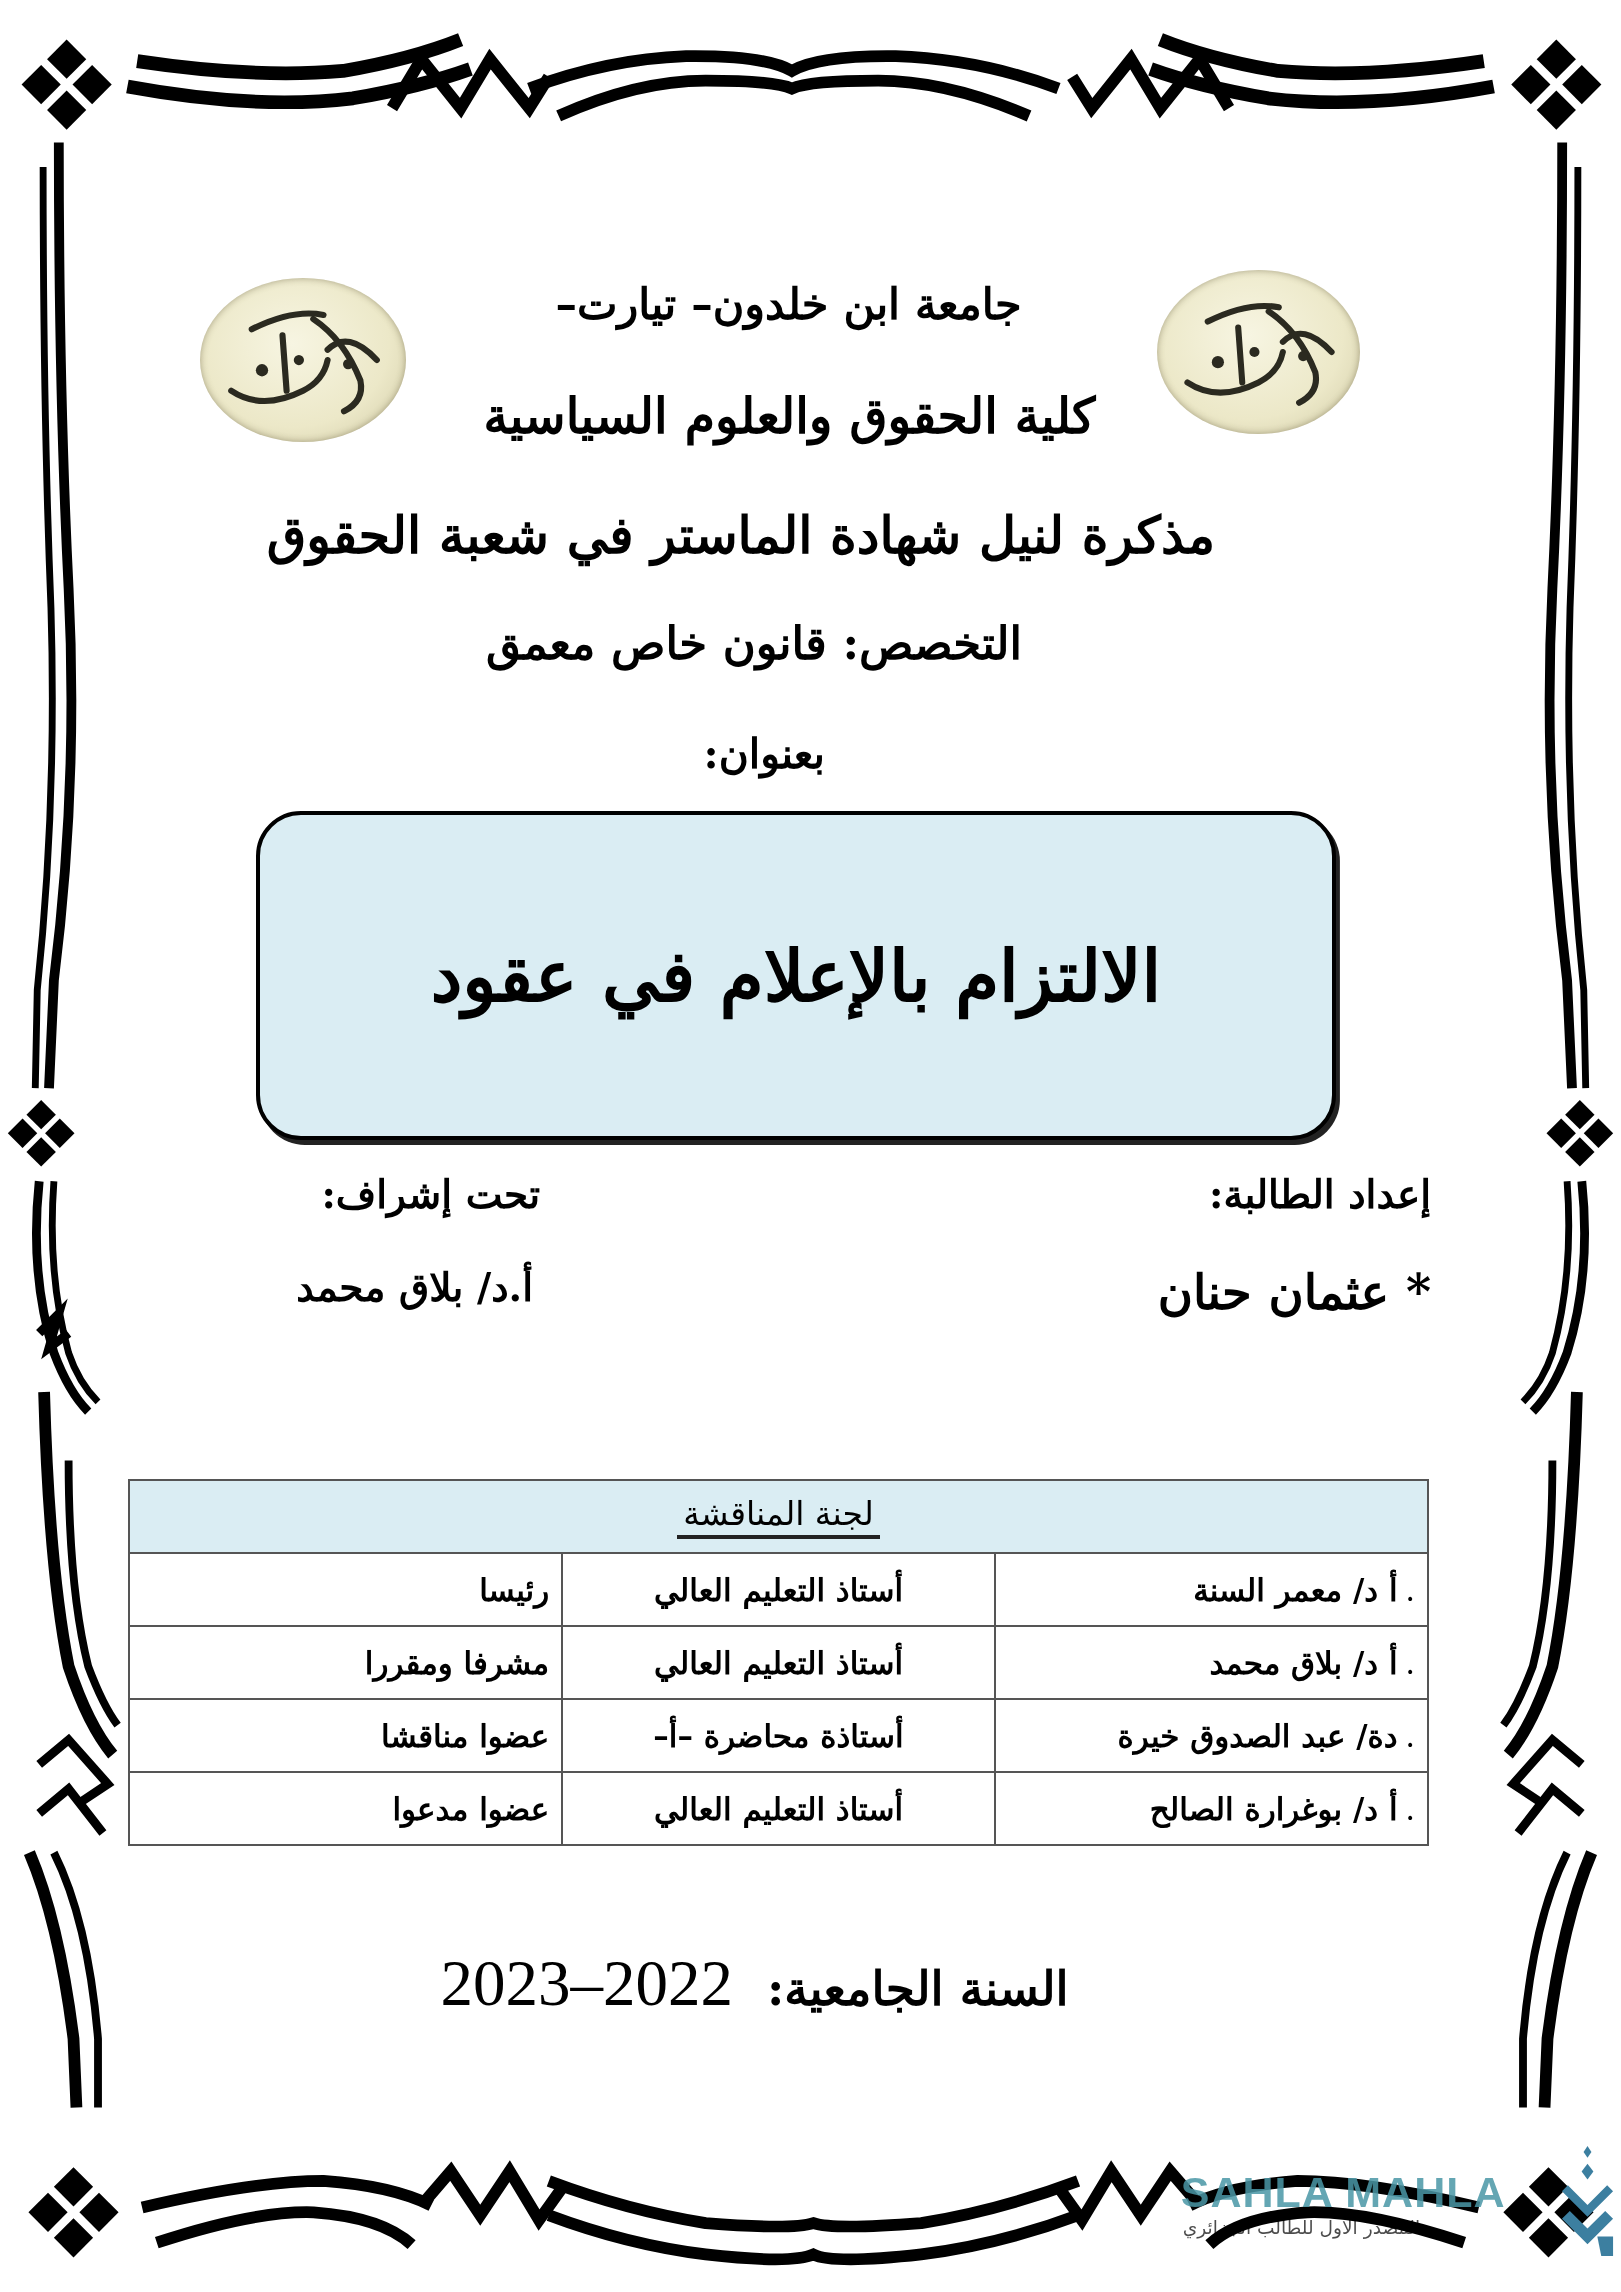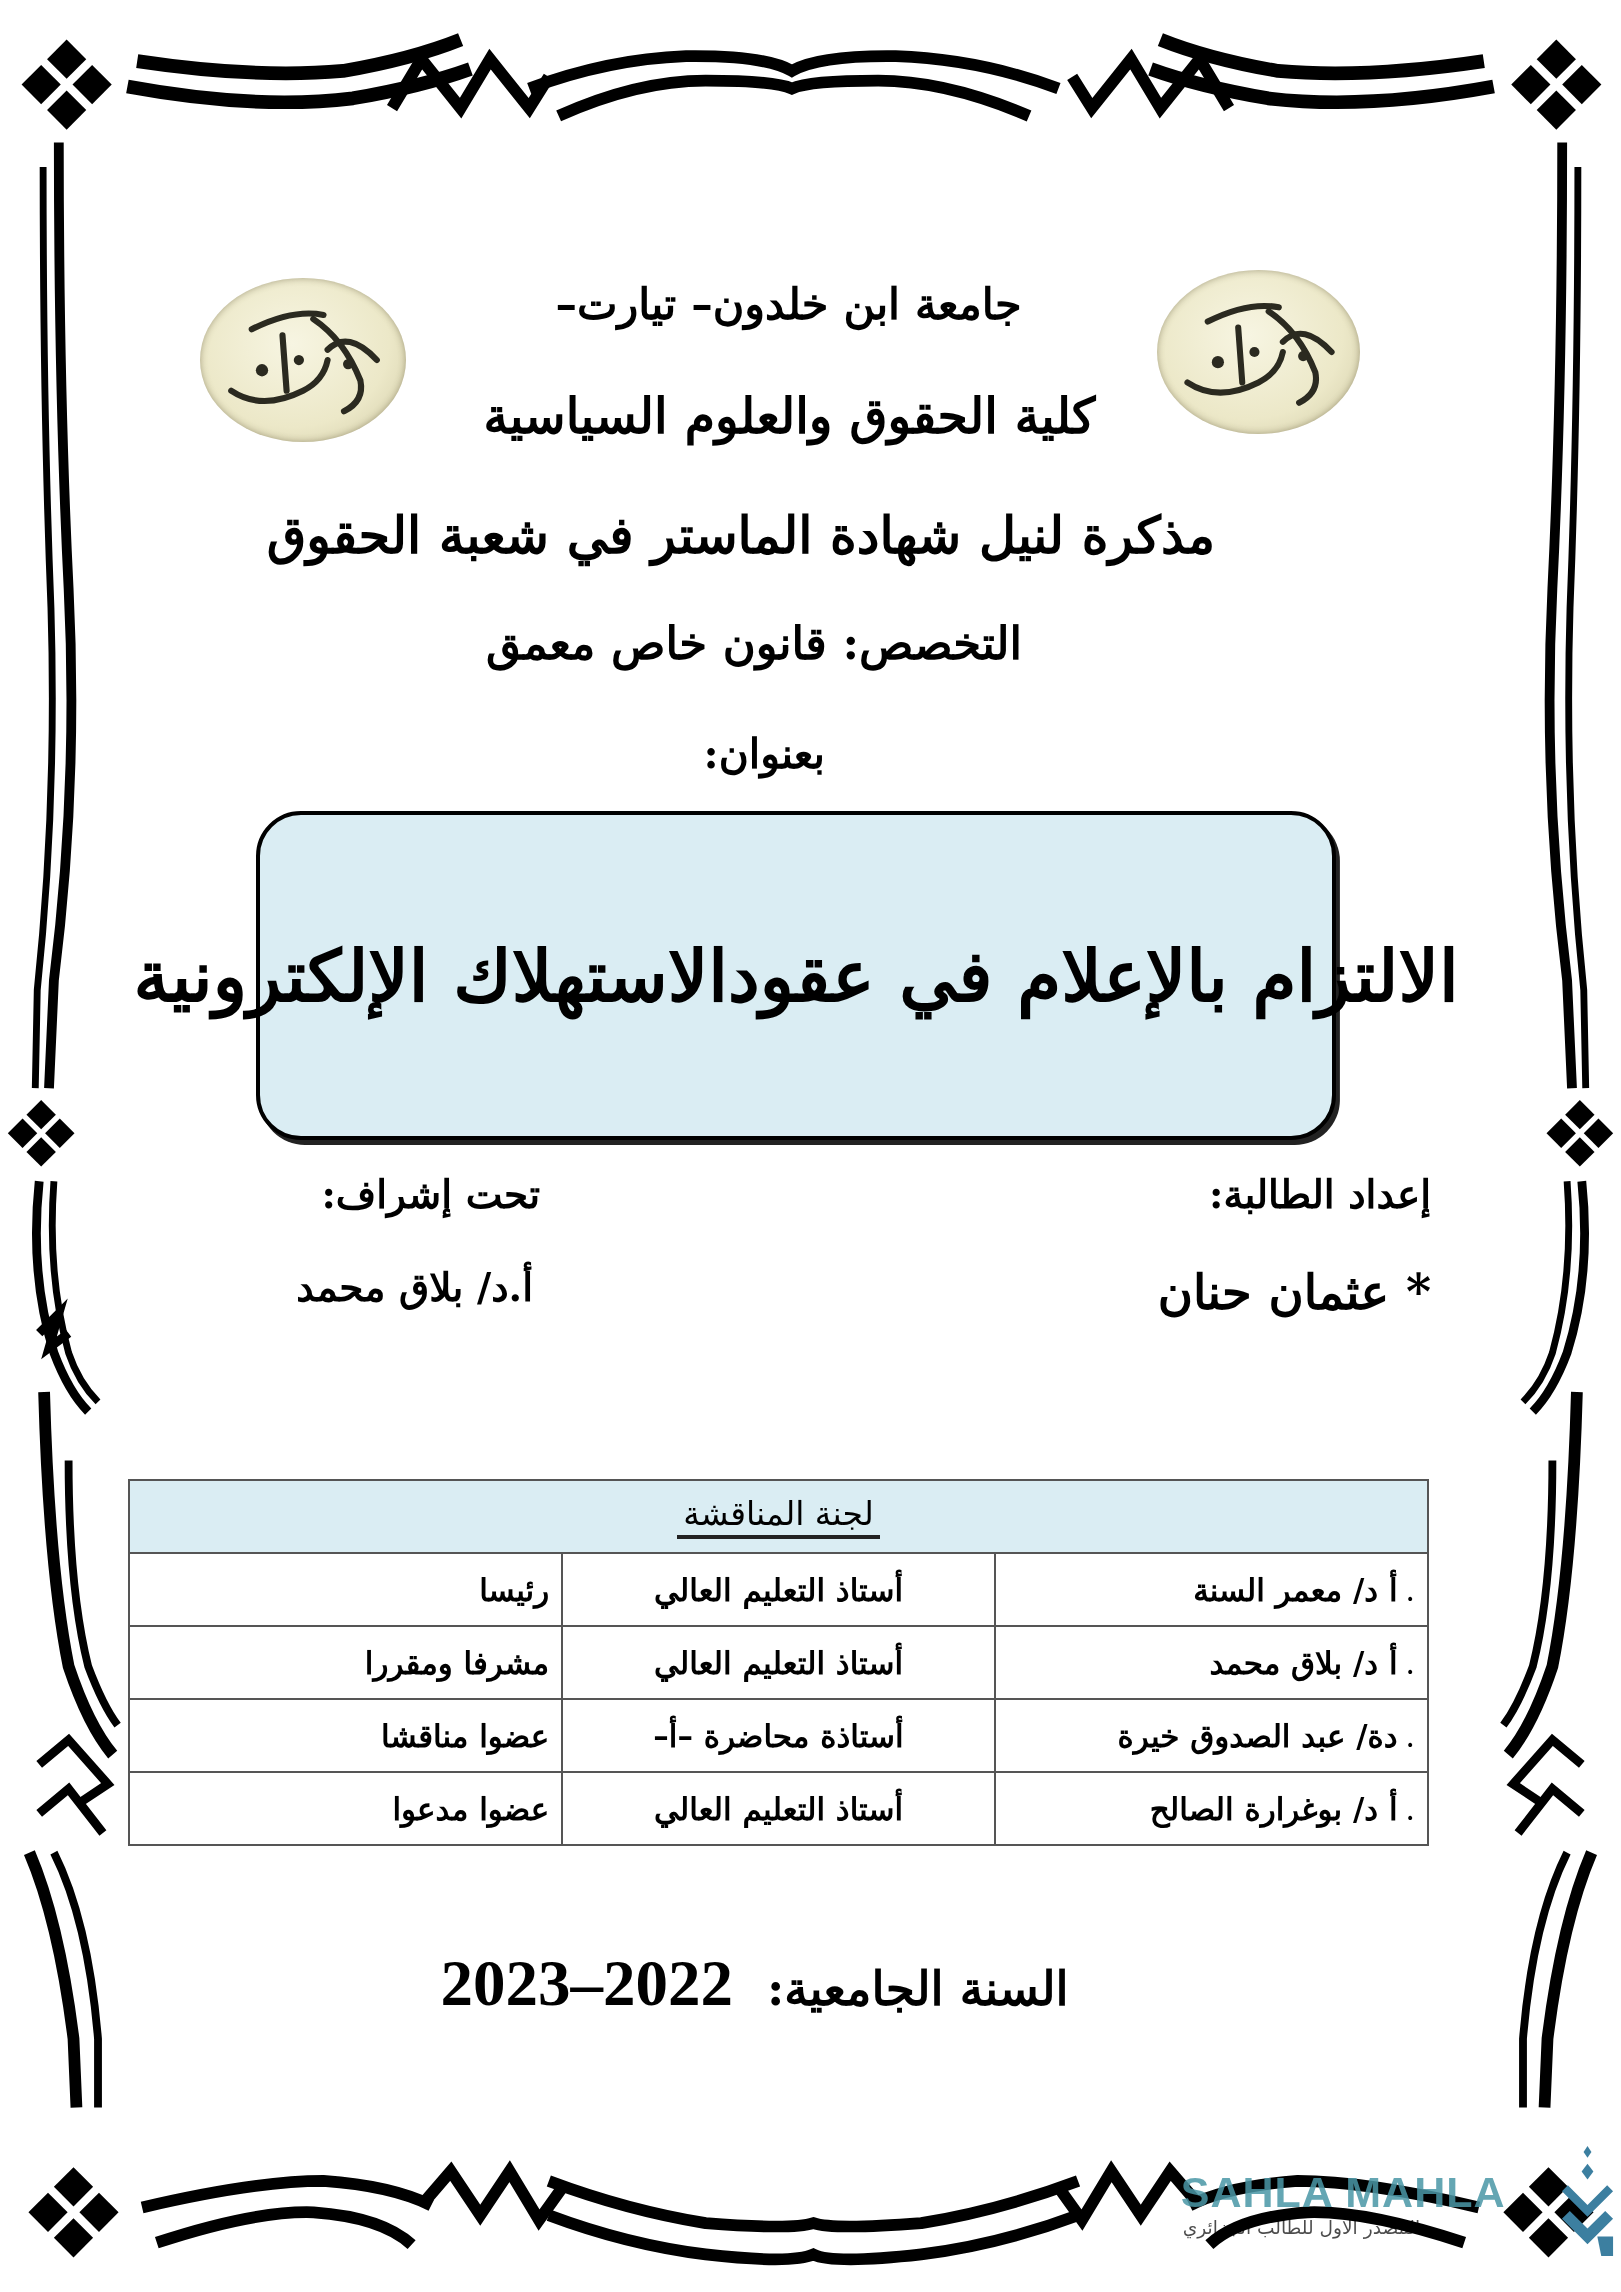--- a/index.html
+++ b/index.html
@@ -32,21 +32,21 @@
                     font-family: "DejaVu Serif", serif; font-weight: bold; }
   table.committee td, table.committee th { border: 2px solid #555; padding: 0 11.8px; }
   table.committee th { background: #daedf3; height: 71px; font-size: 33px; font-weight: normal; text-align: center; }
   .th-inner { display: inline-block; border-bottom: 4.9px solid #222; padding: 0 5.9px 2px; }
   table.committee td { height: 71px; font-size: 31px; }
   td.c-name { text-align: right; width: 461px; }
   td.c-rank { text-align: center; width: 559px; }
   td.c-role { text-align: right; width: 274px; font-size: 27.4px; }
   .dot { margin-left: 7.8px; font-weight: normal; }
   .l-year { top: 1946px; left: 392px; width: 725px; text-align: center; font-size: 47px; }
-  .year-num { font-family: "Liberation Serif", serif; font-size: 65px; font-weight: bold; margin-right: 17.6px; }
+  .year-num { font-family: "Liberation Serif", serif; font-size: 65px; font-weight: normal; margin-right: 17.6px; }
   .watermark { position: absolute; left: 1171px; top: 2168px; width: 450px; height: 98px; }
   .wm-text { position: absolute; left: 9.8px; top: 0; font-family: "Liberation Sans", sans-serif;
              font-size: 43px; letter-spacing: 1px; color: #4a97a6; opacity: .85; font-weight: bold; white-space: nowrap; }
   .wm-sub { position: absolute; left: 11.8px; top: 49px; font-family: "DejaVu Sans", sans-serif;
             font-size: 18.6px; color: #000000; opacity: .7; direction: rtl; white-space: nowrap; }
   .wm-logo { position: absolute; left: 387px; top: -21.6px; width: 59px; height: 116px; }
 </style>
 </head>
 <body>
 
@@ -153,21 +153,20 @@
 </div>
 
 <div class="line l-univ">جامعة ابن خلدون– تيارت–</div>
 <div class="line l-faculty">كلية الحقوق والعلوم السياسية</div>
 <div class="line l-thesis">مذكرة لنيل شهادة الماستر في شعبة الحقوق</div>
 <div class="line l-spec">التخصص: قانون خاص معمق</div>
 <div class="line l-title-label">بعنوان:</div>
 
 <div class="title-box">
   <div class="title-line">الالتزام بالإعلام في عقود</div>
-  <div class="title-line">الاستهلاك الإلكترونية</div>
 </div>
 
 <div class="line l-student-label">إعداد الطالبة:</div>
 <div class="line l-super-label">تحت إشراف:</div>
 <div class="line l-student-name">* عثمان حنان</div>
 <div class="line l-super-name">أ.د/ بلاق محمد</div>
 
 <table class="committee">
   <tbody>
       <tr>

